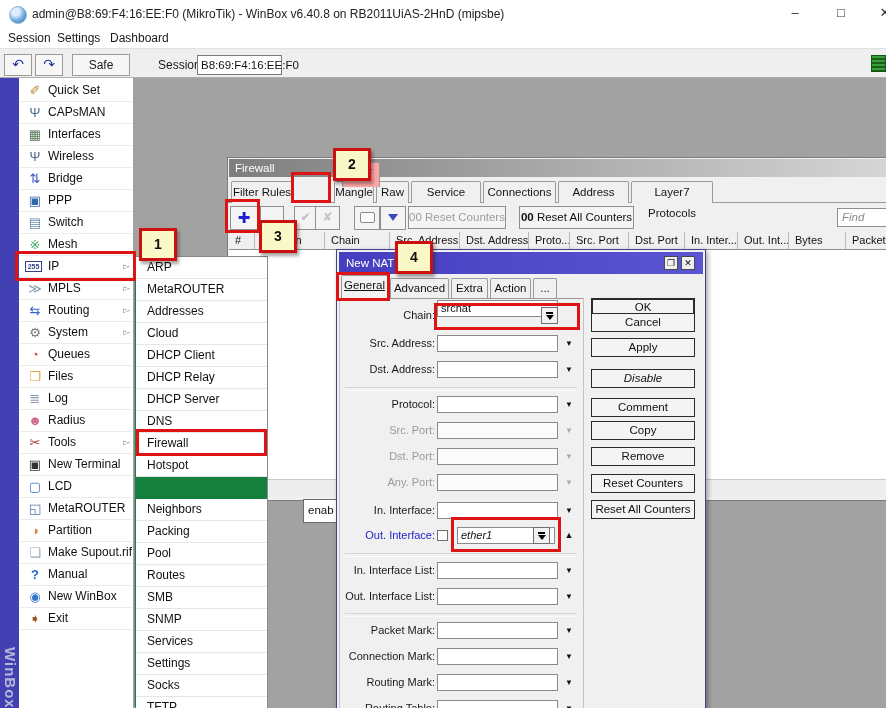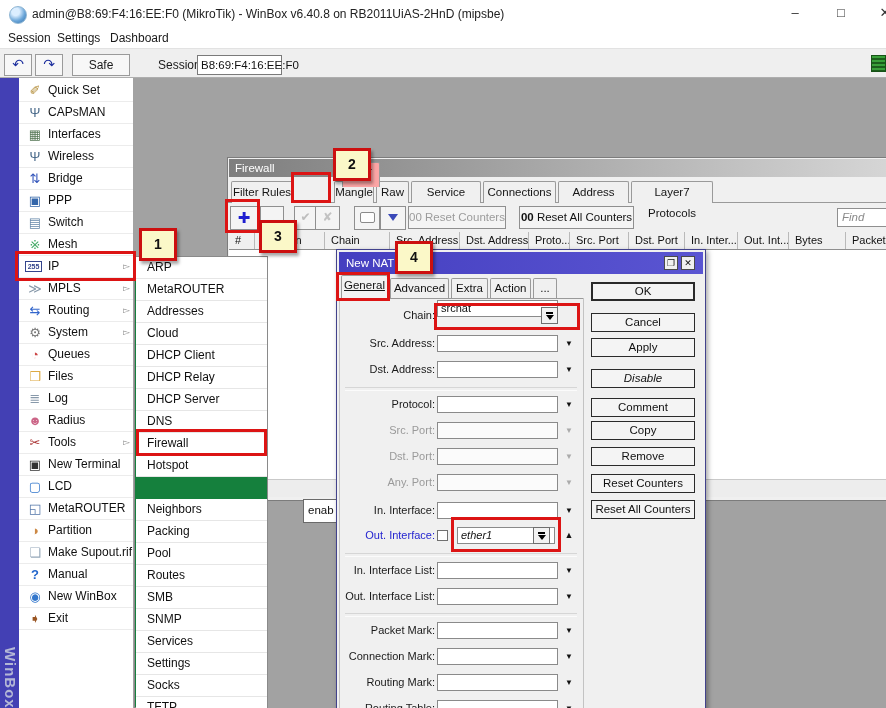--- a/index.html
+++ b/index.html
@@ -84,21 +84,21 @@
   .dd-out{position:absolute;left:226px;width:12px;font-size:8px;line-height:17px;color:#111;text-align:center;}
   .dd-out.dis{color:#ababab;}
   .dd-btn{position:absolute;width:17px;height:17px;background:#f2f2f2;border:1px solid #6f6f6f;box-sizing:border-box;
     display:flex;flex-direction:column;align-items:center;justify-content:center;}
   .dd-btn .bar{width:7px;height:2px;background:#000;margin-bottom:1px;}
   .dd-btn .tri{width:0;height:0;border-left:4px solid transparent;border-right:4px solid transparent;border-top:5px solid #000;}
   .chk{position:absolute;left:100px;width:11px;height:11px;background:#fff;border:1px solid #707070;box-sizing:border-box;}
   .fsep{position:absolute;left:8px;width:232px;height:2px;border-top:1px solid #d6d6d6;border-bottom:1px solid #fbfbfb;}
   .dbtn{position:absolute;left:254px;width:104px;height:19px;background:#f4f4f4;border:1px solid #2a2a2a;box-sizing:border-box;
     text-align:center;font-size:11.5px;line-height:17px;color:#101010;}
-  .dbtn.def{border-width:2px;line-height:15px;}
+  .dbtn.def{border-width:2px;line-height:15px;margin-top:16px;}
   
   .redbox{position:absolute;border:3px solid #dc1414;box-sizing:border-box;z-index:40;background:transparent;}
   .callout{position:absolute;width:38px;height:33px;background:#fbf8c8;border:3px solid #cc0f0f;box-sizing:border-box;
     z-index:45;text-align:center;font-weight:bold;font-size:14px;line-height:27px;color:#111;box-shadow:2px 3px 3px rgba(0,0,0,.35);}
 </style>
 </head>
 <body>
 
 <div class="screen">
 

